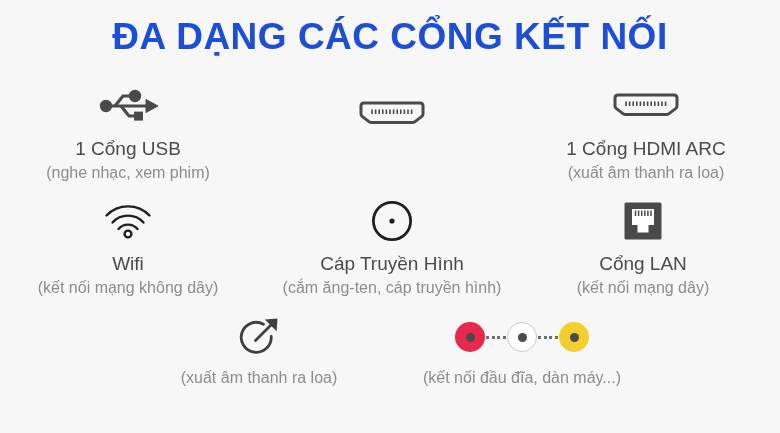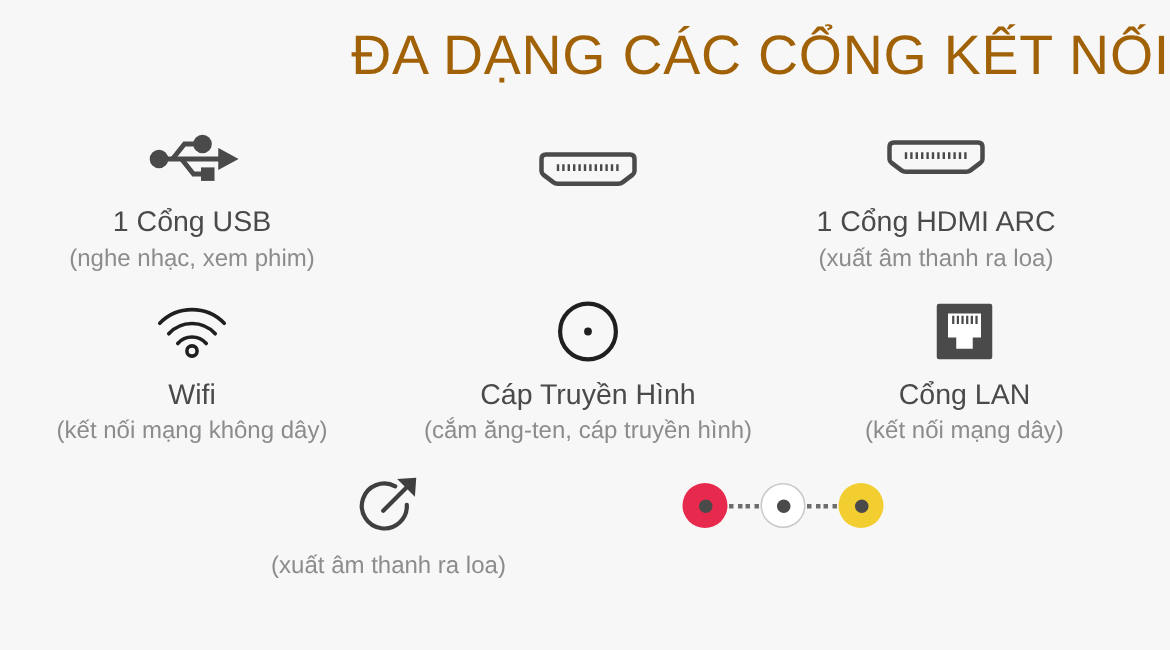--- a/index.html
+++ b/index.html
@@ -22,26 +22,26 @@
     height: 433px;
     background: #f7f7f7;
   }
 
   
   .title {
     position: absolute;
     top: 14px;
     left: 0;
     width: 780px;
-    text-align: right;
+    text-align: center;
     font-size: 37px;
     line-height: 46px;
     letter-spacing: 0.5px;
-    font-weight: 400;
-    color: #a16207;
+    font-weight: 700;
+    color: #1d4ed8;
     white-space: nowrap;
   }
 
   
   .cell {
     position: absolute;
     text-align: center;
     width: 270px;
   }
   .cell .icon-wrap {
@@ -61,21 +61,21 @@
     font-size: 16px;
     line-height: 22px;
     color: #8c8c8c;
     white-space: nowrap;
     margin-top: 1px;
   }
 
   
   .c-usb      { left: -7px;  top: 84px; }
   .c-hdmi     { left: 257px; top: 92px; }
-  .c-hdmi-arc { left: 489px; top: 84px; }
+  .c-hdmi-arc { left: 511px; top: 84px; }
   
   .c-wifi     { left: -7px;  top: 199px; }
   .c-coax     { left: 257px; top: 199px; }
   .c-lan      { left: 508px; top: 199px; }
   
   .c-jack     { left: 124px; top: 315px; }
   .c-av       { left: 387px; top: 315px; }
 
   
   .av-row {
@@ -264,15 +264,16 @@
             <i></i>
             <i></i>
             <i></i>
             <i></i>
           </span>
         <span class="rca" style="background:#f3ce30">
           <span class="pin"></span>
         </span>
       </div>
     </div>
+    <div class="sub">(kết nối đầu đĩa, dàn máy...)</div>
   </div>
 
 </div>
 
 </body></html>

